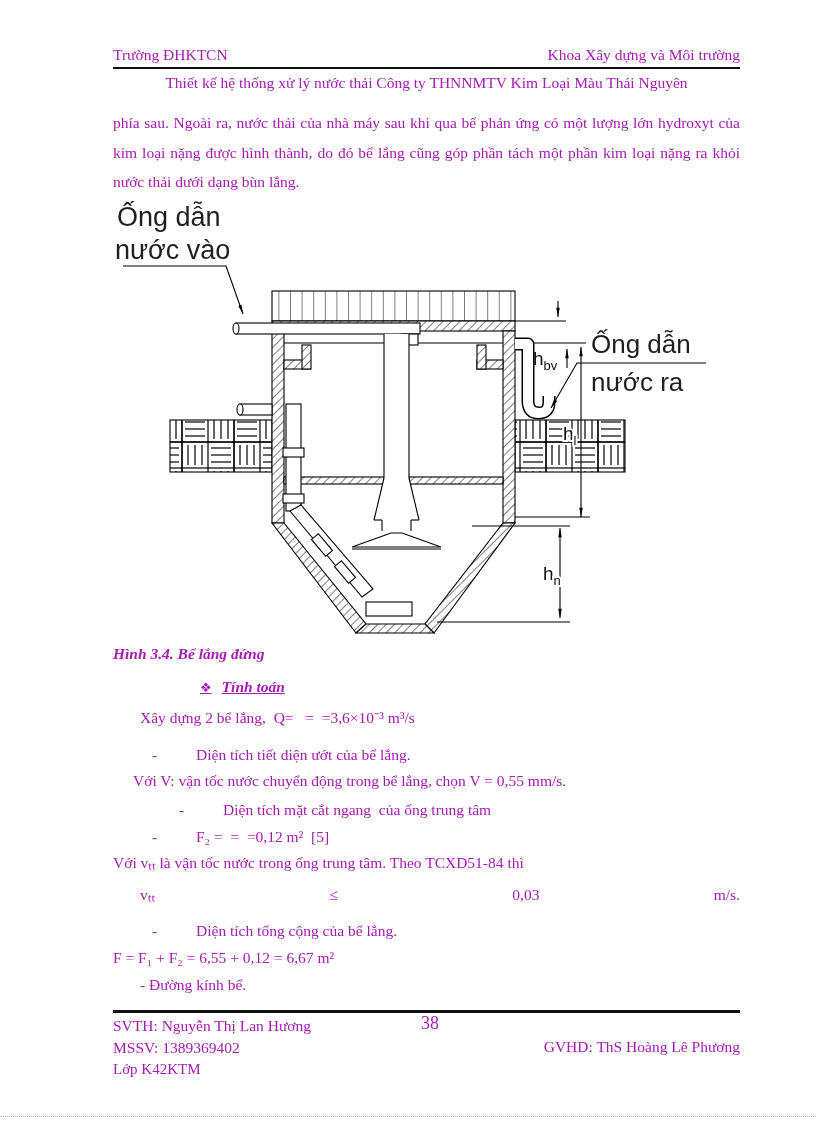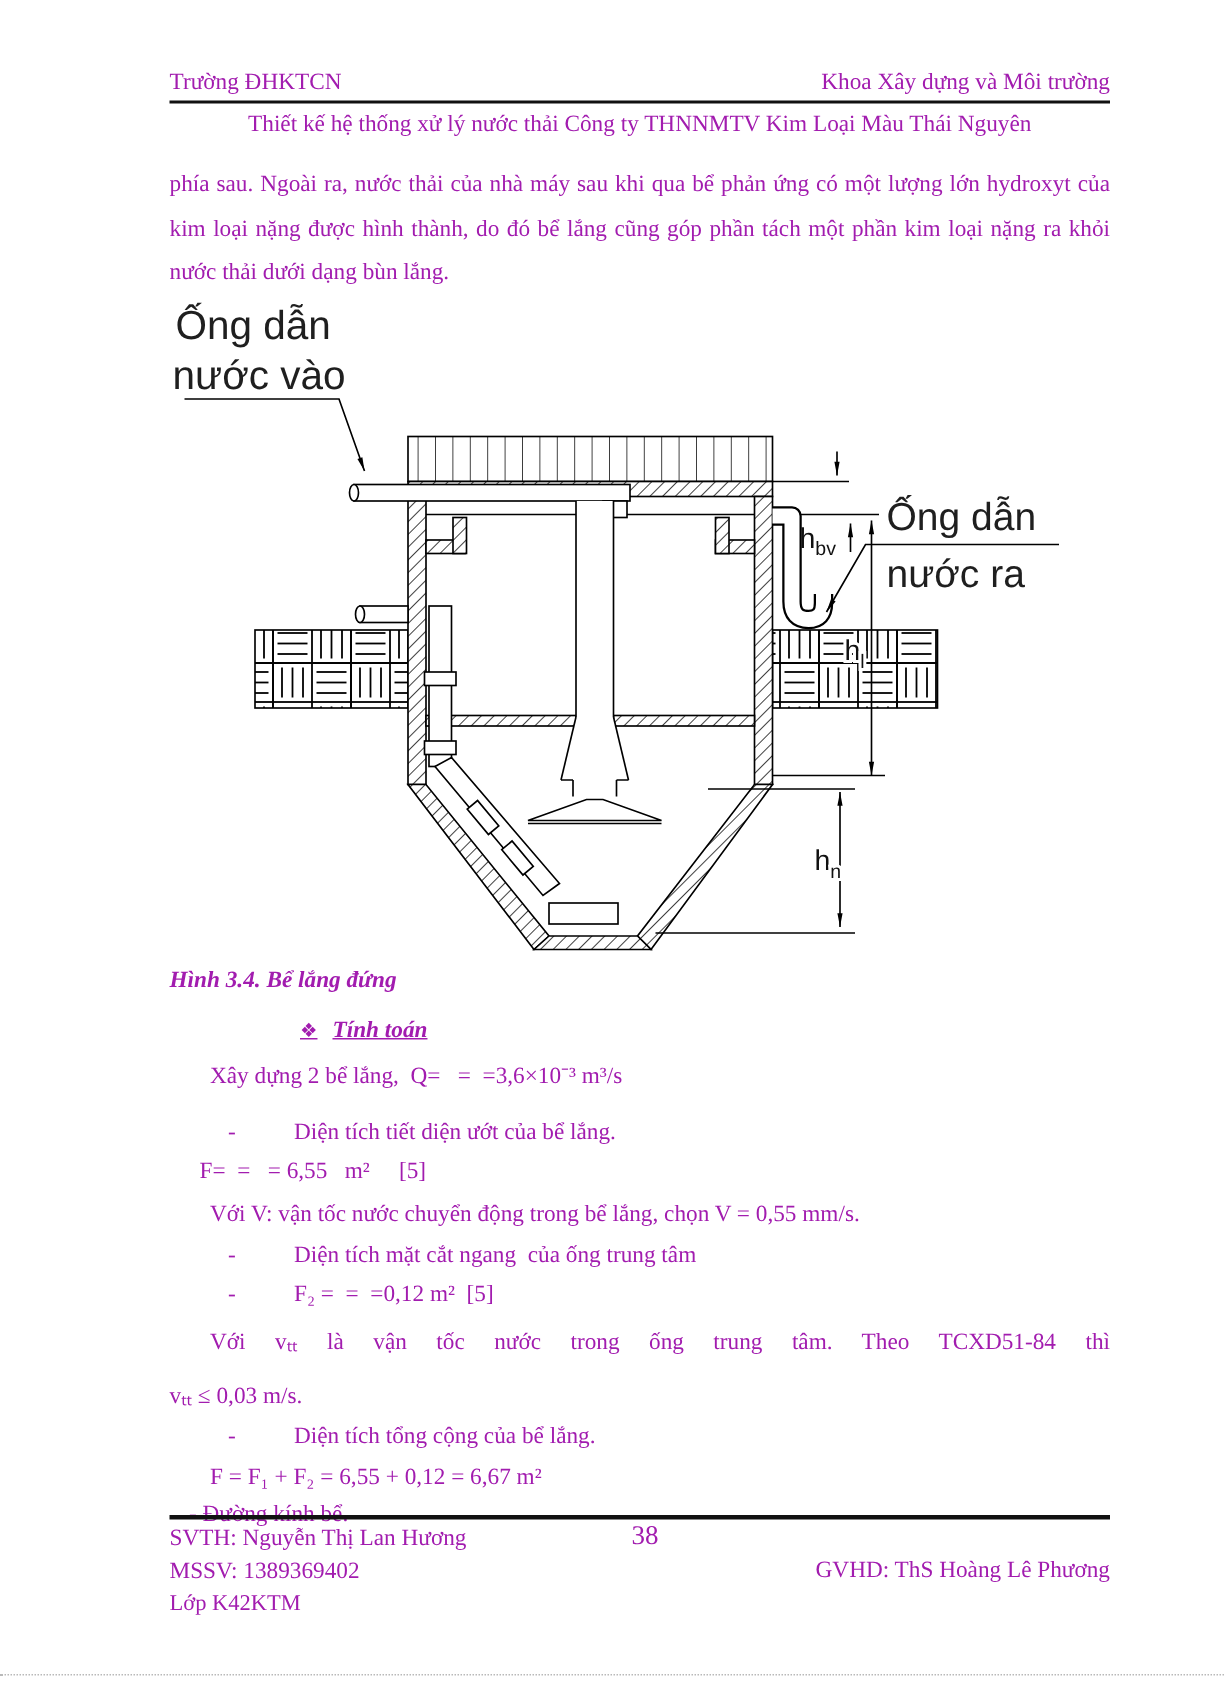--- a/index.html
+++ b/index.html
@@ -192,21 +192,20 @@
 
   <div class="caption">Hình  3.4. Bể lắng đứng</div>
 
   <div class="calc-head">
     <span class="bullet">❖</span><span class="calc-head-txt">Tính toán</span>
   </div>
 
   <div class="calc">
       <div class="calc-line"><span>Xây dựng 2 bể lắng,  Q=   =  =3,6×10⁻³ m³/s</span></div>
       <div class="calc-line"><span class="dash">-</span><span>Diện tích tiết diện ướt của bể lắng.</span></div>
-      <div class="calc-line"><span>F=  =   = 6,55   m²     [5]</span></div>
       <div class="calc-line"><span>Với V: vận tốc nước chuyển động trong bể lắng, chọn V = 0,55 mm/s.</span></div>
       <div class="calc-line"><span class="dash">-</span><span>Diện tích mặt cắt ngang  của ống trung tâm</span></div>
       <div class="calc-line"><span class="dash">-</span><span>F₂ =  =  =0,12 m²  [5]</span></div>
       <div class="calc-line"><span>Với vₜₜ là vận tốc nước trong ống trung tâm. Theo TCXD51-84 thì</span></div>
       <div class="calc-line"><span>vₜₜ ≤ 0,03 m/s.</span></div>
       <div class="calc-line"><span class="dash">-</span><span>Diện tích tổng cộng của bể lắng.</span></div>
       <div class="calc-line"><span>F = F₁ + F₂ = 6,55 + 0,12 = 6,67 m²</span></div>
       <div class="calc-line"><span>- Đường kính bể.</span></div>
     </div>
 

